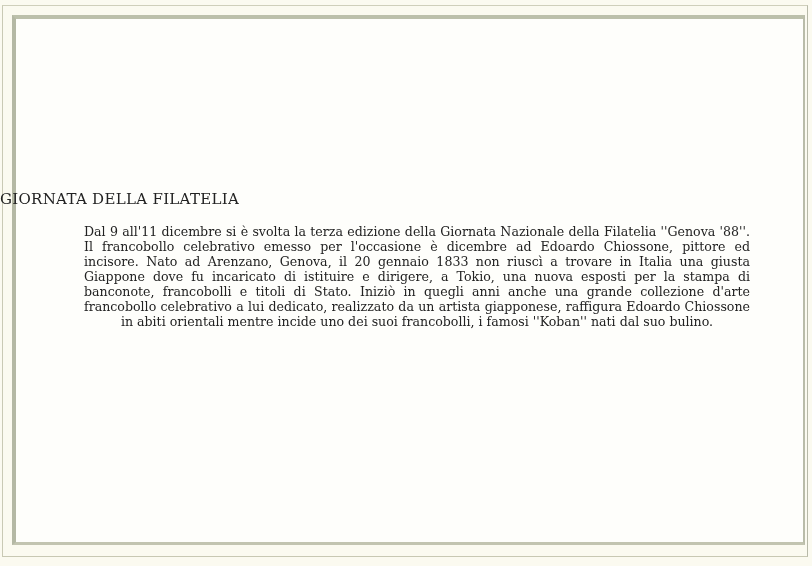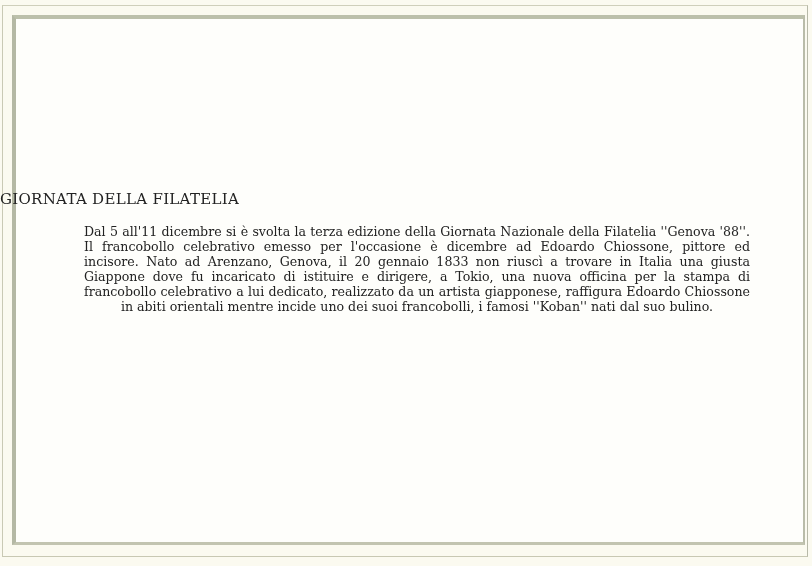--- a/index.html
+++ b/index.html
@@ -73,19 +73,20 @@
   </style>
 </head>
 <body>
 
 <div class="outer-frame"></div>
 <div class="inner-frame"></div>
 
 <div class="doc-title">GIORNATA DELLA FILATELIA</div>
 
 <div class="body-text">
-  <span class="line">Dal 5 all'11 dicembre si è svolta la terza edizione della Giornata Nazionale della Filatelia ''Genova '88''.</span>
+  <span class="line">Dal 9 all'11 dicembre si è svolta la terza edizione della Giornata Nazionale della Filatelia ''Genova '88''.</span>
   <span class="line">Il francobollo celebrativo emesso per l'occasione è dicembre ad Edoardo Chiossone, pittore ed</span>
   <span class="line">incisore. Nato ad Arenzano, Genova, il 20 gennaio 1833 non riuscì a trovare in Italia una giusta</span>
-  <span class="line">Giappone dove fu incaricato di istituire e dirigere, a Tokio, una nuova officina per la stampa di</span>
+  <span class="line">Giappone dove fu incaricato di istituire e dirigere, a Tokio, una nuova esposti per la stampa di</span>
+  <span class="line">banconote, francobolli e titoli di Stato. Iniziò in quegli anni anche una grande collezione d'arte</span>
   <span class="line">francobollo celebrativo a lui dedicato, realizzato da un artista giapponese, raffigura Edoardo Chiossone</span>
   <span class="line last">in abiti orientali mentre incide uno dei suoi francobolli, i famosi ''Koban'' nati dal suo bulino.</span>
 </div>
 
 </body></html>

